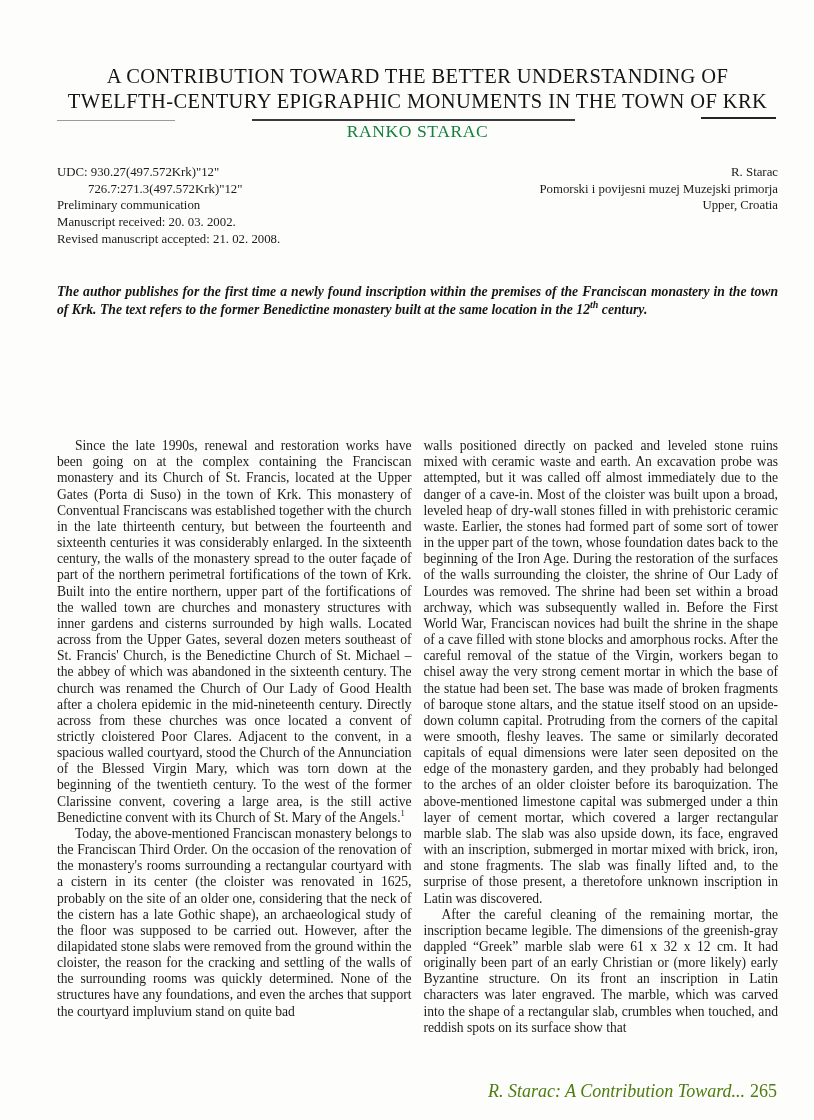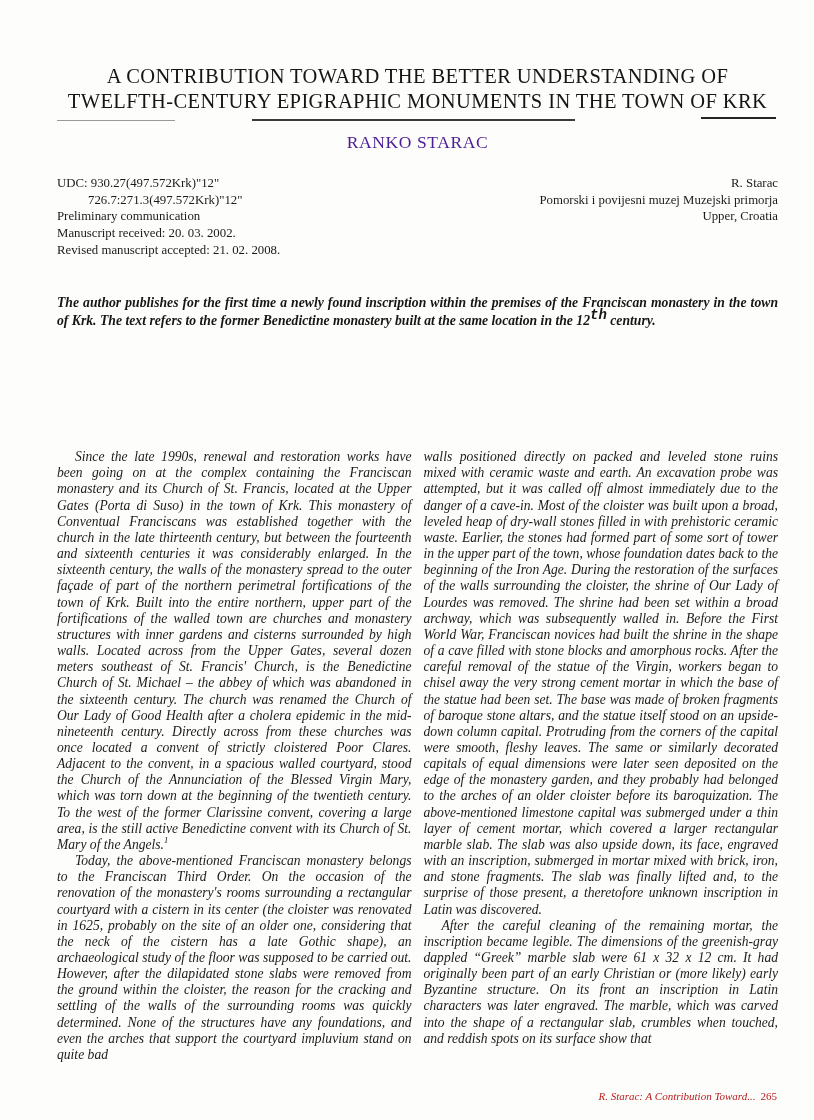--- a/index.html
+++ b/index.html
@@ -22,71 +22,70 @@
     line-height: 1.2;
     text-align: center;
     color: #151515;
   }
   .title-line { display: block; white-space: nowrap; }
   .rule { position: absolute; }
   .rule-left  { left: 57px;  top: 120px; width: 118px; height: 1px; background: #9a9a9a; }
   .rule-mid   { left: 252px; top: 119px; width: 323px; height: 2px; background: #3a3a3a; }
   .rule-right { left: 701px; top: 117px; width: 75px;  height: 2px; background: #252525; }
   .author {
-    margin: 19px 0 0 0;
+    margin: 8px 0 0 0;
     font-size: 17.5px;
     font-weight: normal;
     letter-spacing: 0.6px;
     text-align: center;
-    color: #4c1d95;
+    color: #15803d;
   }
   .meta {
     margin-top: 22px;
     display: flex;
     justify-content: space-between;
     font-size: 12.8px;
     line-height: 16.6px;
   }
   .meta-left { text-align: left; }
   .meta-right { text-align: right; margin-left: 42px; }
   .meta-indent { padding-left: 31px; }
   .abstract {
     margin: 36px 0 0 0;
     font-size: 13.7px;
     line-height: 17.5px;
     font-style: italic;
     font-weight: bold;
     text-align: justify;
     color: #161616;
   }
-  .abstract sup { font-size: 14px; line-height: 0; font-family: Liberation Mono, monospace; }
+  .abstract sup { font-size: 10px; line-height: 0; }
   .columns {
     margin-top: 120px;
     display: flex;
     gap: 12px;
-    font-style: italic;
   }
   .col {
     flex: 1 1 0;
     min-width: 0;
     font-size: 13.6px;
     line-height: 16.15px;
     text-align: justify;
     hyphens: auto;
     -webkit-hyphens: auto;
   }
   .para { margin: 0; }
   .indent { text-indent: 18px; }
   .fn { font-size: 8.5px; line-height: 0; }
   .footer {
     position: absolute;
     right: 37px;
     bottom: 18px;
-    font-size: 11px;
-    color: #b91c1c;
+    font-size: 18px;
+    color: #4d7c0f;
   }
   .run-head { font-style: italic; }
   .page-num { font-style: normal; margin-left: 5px; }
 </style>
 </head>
 <body>
 
 <div class="page">
 
   <h1 class="title">

